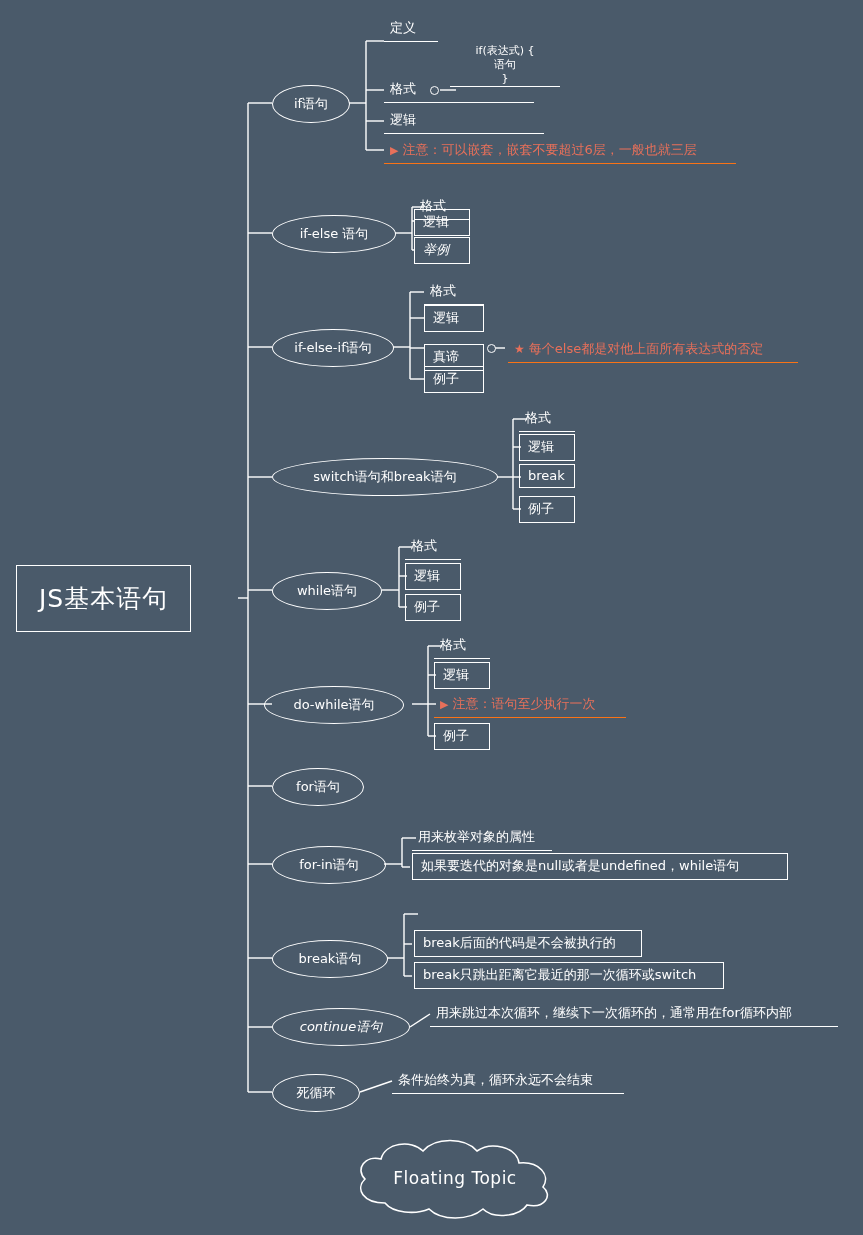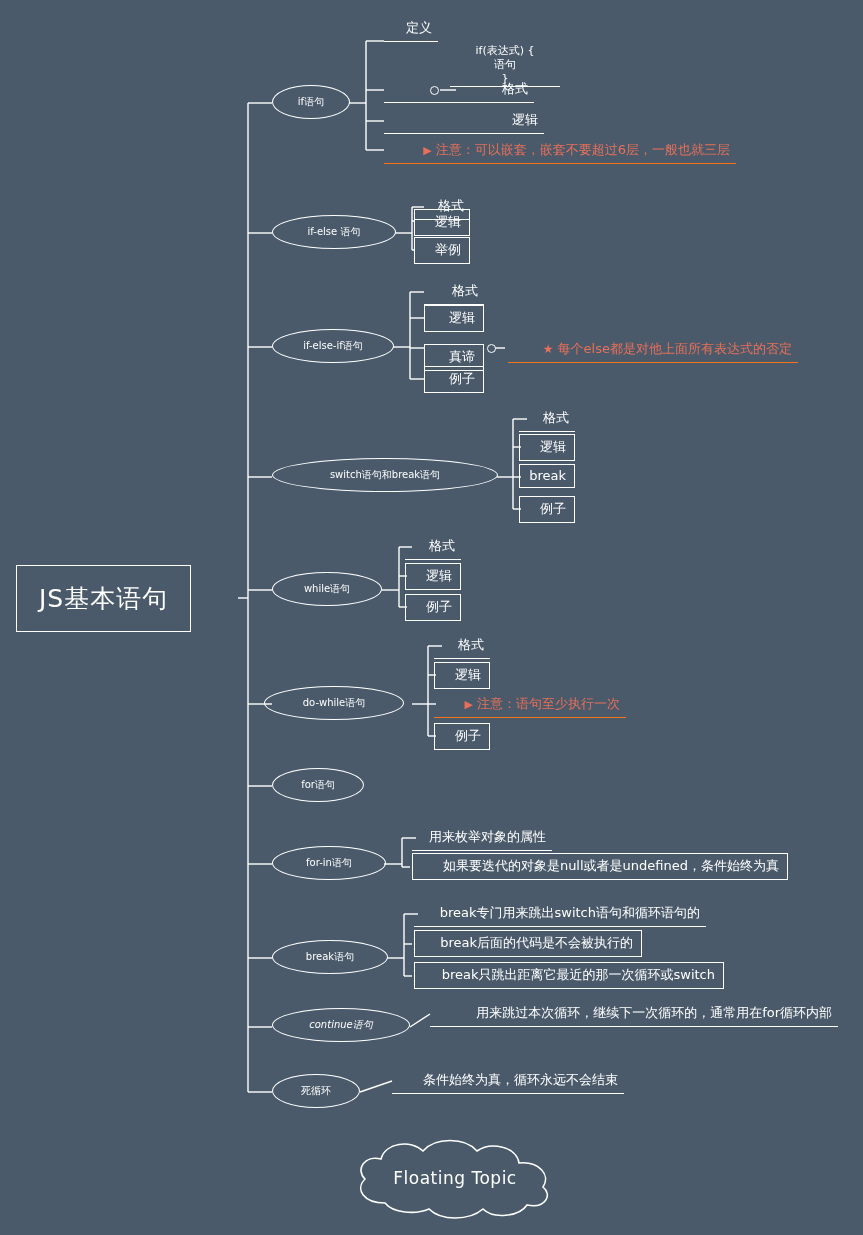--- a/index.html
+++ b/index.html
@@ -7,39 +7,39 @@
     width:863px;height:1235px;
     background:#4a5a6a;
     font-family:"DejaVu Sans","Liberation Sans",sans-serif;
     overflow:hidden;
     position:relative;
     color:#ffffff;
   }
   #canvas{position:absolute;left:0;top:0;width:863px;height:1235px;}
   svg.lines{position:absolute;left:0;top:0;width:863px;height:1235px;pointer-events:none;}
 
-  .node{position:absolute;box-sizing:border-box;white-space:nowrap;text-align:right;}
+  .node{position:absolute;box-sizing:border-box;white-space:nowrap;}
 
   
   .root{
     border:1px solid #ffffff;
     background:transparent;
     color:#ffffff;
     font-size:25px;
     padding:16px 22px;
     letter-spacing:1px;
   }
 
   
   .ellipse{
     border:1.5px solid #ffffff;
     border-radius:50%;
     background:transparent;
     color:#ffffff;
-    font-size:10px;
+    font-size:13px;
     padding:9px 20px;
     text-align:center;
   }
 
   
   .plain{
     color:#ffffff;
     font-size:13px;
     padding:3px 6px 4px 6px;
     border-bottom:1px solid #ffffff;
@@ -170,21 +170,21 @@
     <div style="font-size:11px;line-height:14px;">}</div>
   </div>
   <div class="node plain" style="left:384px;top:108px;width:160px;">逻辑</div>
   <div class="node note" style="left:384px;top:138px;width:352px;">
     <span class="tri">▶</span><span>注意：可以嵌套，嵌套不要超过6层，一般也就三层</span>
   </div>
 
   <div class="node ellipse" style="left:272px;top:215px;width:124px;text-align:center;">if-else 语句</div>
   <div class="node plain" style="left:414px;top:194px;width:56px;">格式</div>
   <div class="node boxed" style="left:414px;top:209px;width:56px;">逻辑</div>
-  <div class="node boxed" style="left:414px;top:237px;width:56px;">举例</div>
+  <div class="node boxed" style="left:414px;top:237px;width:56px;font-style:italic;">举例</div>
 
   <div class="node ellipse" style="left:272px;top:329px;width:122px;">if-else-if语句</div>
   <div class="node plain" style="left:424px;top:279px;width:60px;">格式</div>
   <div class="node boxed" style="left:424px;top:305px;width:60px;">逻辑</div>
   <div class="node boxed" style="left:424px;top:344px;width:60px;">真谛</div>
   <div class="dot" style="left:487px;top:344px;"></div>
   <div class="node note" style="left:508px;top:337px;width:290px;">
     <span class="star">★</span><span>每个else都是对他上面所有表达式的否定</span>
   </div>
   <div class="node boxed" style="left:424px;top:366px;width:60px;">例子</div>
@@ -205,24 +205,23 @@
   <div class="node boxed" style="left:434px;top:662px;width:56px;">逻辑</div>
   <div class="node note" style="left:434px;top:692px;width:192px;">
     <span class="tri">▶</span><span>注意：语句至少执行一次</span>
   </div>
   <div class="node boxed" style="left:434px;top:723px;width:56px;">例子</div>
 
   <div class="node ellipse" style="left:272px;top:768px;width:92px;">for语句</div>
 
   <div class="node ellipse" style="left:272px;top:846px;width:114px;">for-in语句</div>
   <div class="node plain" style="left:412px;top:825px;width:140px;">用来枚举对象的属性</div>
-  <div class="node boxed" style="left:412px;top:853px;width:376px;">如果要迭代的对象是null或者是undefined，条件始终为真</div>
+  <div class="node boxed" style="left:412px;top:853px;width:376px;">如果要迭代的对象是null或者是undefined，while语句</div>
 
   <div class="node ellipse" style="left:272px;top:940px;width:116px;">break语句</div>
-  <div class="node plain" style="left:414px;top:901px;width:292px;">break专门用来跳出switch语句和循环语句的</div>
   <div class="node boxed" style="left:414px;top:930px;width:228px;">break后面的代码是不会被执行的</div>
   <div class="node boxed" style="left:414px;top:962px;width:310px;">break只跳出距离它最近的那一次循环或switch</div>
 
   <div class="node ellipse" style="left:272px;top:1008px;width:138px;font-style:italic;">continue语句</div>
   <div class="node plain" style="left:430px;top:1001px;width:408px;">用来跳过本次循环，继续下一次循环的，通常用在for循环内部</div>
 
   <div class="node ellipse" style="left:272px;top:1074px;width:88px;">死循环</div>
   <div class="node plain" style="left:392px;top:1068px;width:232px;">条件始终为真，循环永远不会结束</div>
 
   <div class="cloud-wrap">

